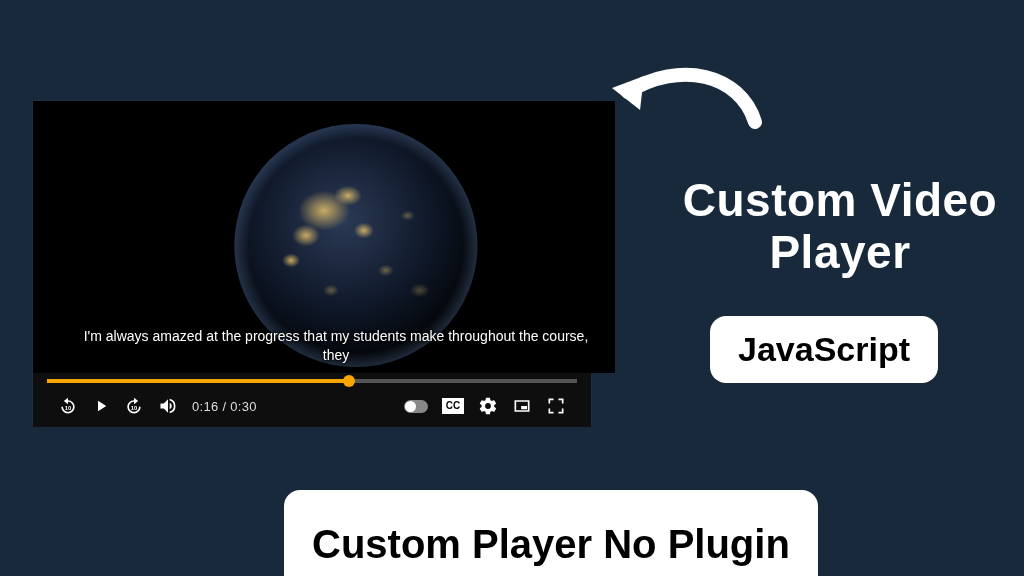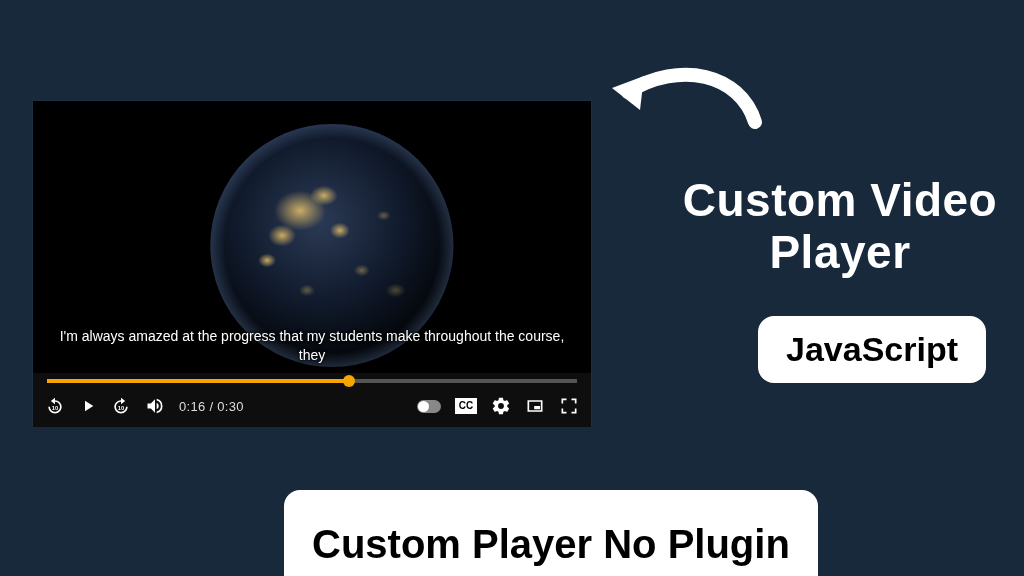--- a/index.html
+++ b/index.html
@@ -21,20 +21,21 @@
     height: 326px;
     background: #000;
     border: 1px solid #1d2f40;
   }
   .frame {
     position: relative;
     width: 100%;
     height: 272px;
     background: #000;
     overflow: hidden;
+    margin-left: 24px;
   }
   .frame svg { position: absolute; inset: 0; }
   .caption {
     position: absolute;
     bottom: 8px;
     left: 0; right: 0;
     text-align: center;
     color: #fff;
     font-size: 14px;
     line-height: 1.35;
@@ -68,21 +69,21 @@
     margin-left: -6px; margin-top: -6px;
     background: #f7a500;
     border-radius: 50%;
   }
   .row {
     position: absolute;
     left: 0; right: 0; bottom: 0;
     height: 42px;
     display: flex;
     align-items: center;
-    padding: 0 12px;
+    padding: 0 25px;
     gap: 14px;
     color: #fff;
   }
   .row .spacer { flex: 1; }
   .ico {
     fill: #fff;
     display: block;
   }
   .icobtn {
     display: flex;
@@ -131,21 +132,20 @@
   }
   .pill-js {
     position: absolute;
     left: 710px; top: 316px;
     background: #fff;
     color: #000;
     font-size: 34px;
     font-weight: 700;
     padding: 14px 28px;
     border-radius: 16px;
-    margin-left: 48px;
   }
   .pill-bottom {
     position: absolute;
     left: 284px; top: 490px;
     background: #fff;
     color: #000;
     font-size: 40px;
     font-weight: 700;
     padding: 32px 28px;
     border-radius: 16px;

